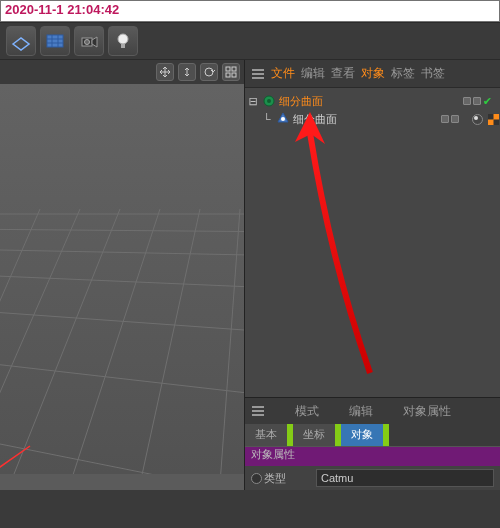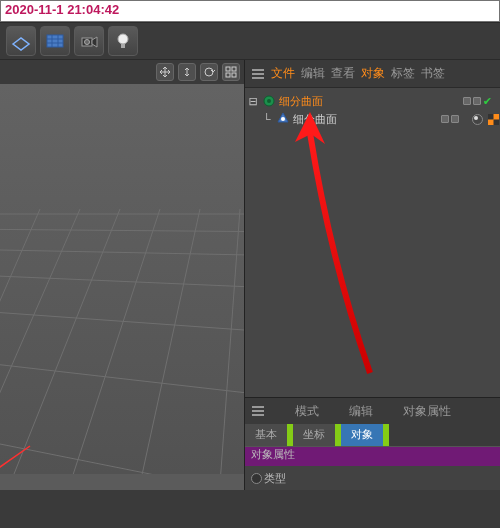--- a/index.html
+++ b/index.html
@@ -239,18 +239,19 @@
         </div>
         <div class="obj-tabs">
           <div class="obj-tab">基本</div>
           <div class="obj-tab">坐标</div>
           <div class="obj-tab on">对象</div>
         </div>
         <div class="section-hdr">对象属性</div>
         <div class="prop-row">
           <span class="radio"></span>
           <span class="prop-label">类型</span>
+          <div class="dropdown">Catmu</div>
         </div>
       </div>
 
     </div>
   </div>
 </div>
 
 </body></html>

